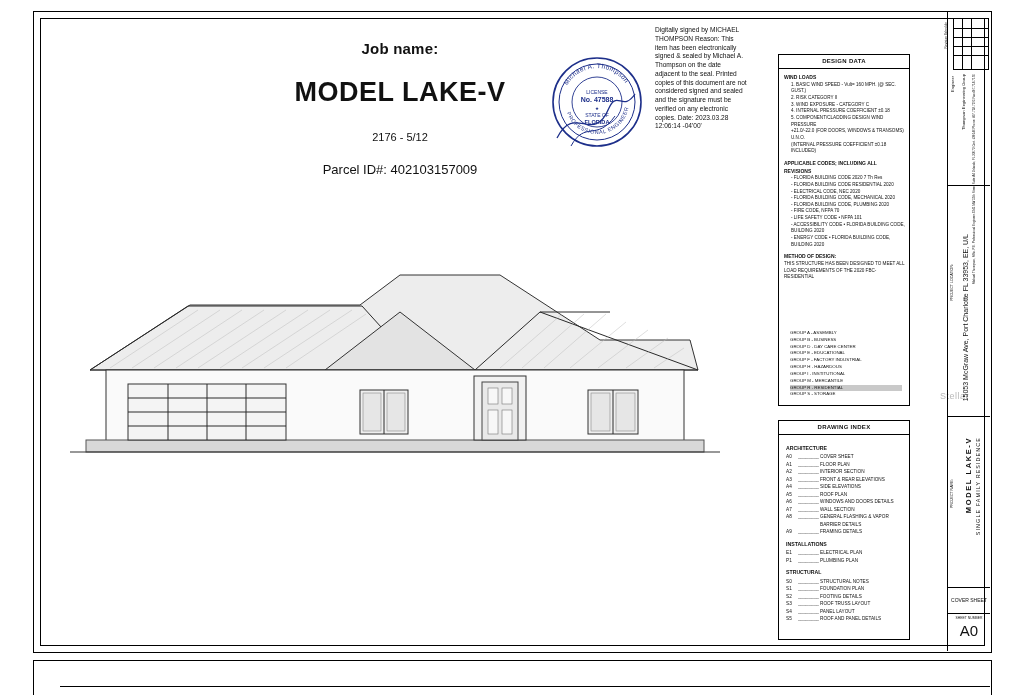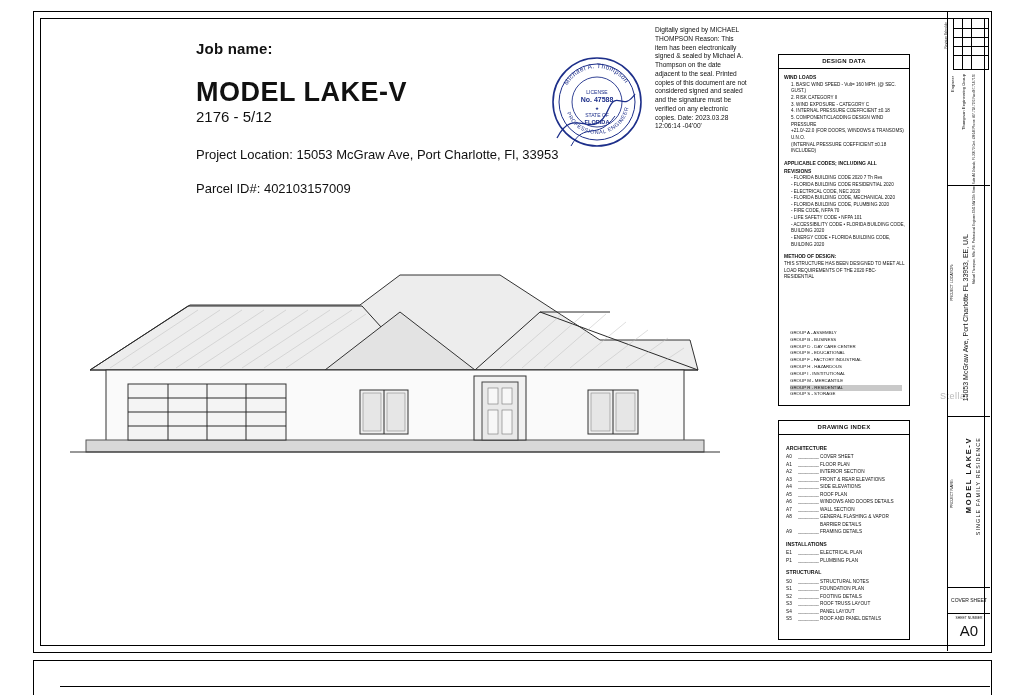--- a/index.html
+++ b/index.html
@@ -7,24 +7,24 @@
   .sheet{position:absolute;left:0;top:0;width:1024px;height:695px;background:#fff;}
 
   
   .page-border{position:absolute;left:33px;top:11px;width:957px;height:640px;border:1px solid #000;background:#fff;}
   .page-border-inner{position:absolute;left:40px;top:18px;width:943px;height:626px;border:1px solid #000;background:#fff;}
 
   .bottom-strip{position:absolute;left:33px;top:660px;width:957px;height:35px;border-top:1px solid #000;border-left:1px solid #000;border-right:1px solid #000;background:#fff;}
   .bottom-strip2{position:absolute;left:60px;top:686px;width:930px;height:9px;border-top:1px solid #000;}
 
   
-  .title-area{position:absolute;left:196px;top:40px;width:440px;text-align:left;}
+  .title-area{position:absolute;left:180px;top:40px;width:440px;text-align:center;}
   .job-name{font-size:15px;font-weight:bold;letter-spacing:.2px;}
   .model-name{font-size:27px;font-weight:bold;margin-top:20px;letter-spacing:.5px;}
-  .model-sub{font-size:15px;margin-top:0;}
+  .model-sub{font-size:11px;margin-top:23px;}
   .proj-loc{font-size:13px;margin-top:22px;}
   .parcel{font-size:13px;margin-top:19px;}
 
   
   .seal-wrap{position:absolute;left:545px;top:50px;width:105px;height:105px;}
   .seal-svg{width:105px;height:105px;}
 
   
   .sig-text{position:absolute;left:655px;top:26px;width:92px;font-size:6.6px;line-height:1.33;color:#111;}
 
@@ -93,21 +93,20 @@
 
   <div class="page-border"></div>
   <div class="page-border-inner"></div>
   <div class="bottom-strip"></div>
   <div class="bottom-strip2"></div>
 
   <div class="title-area">
     <div class="job-name">Job name:</div>
     <div class="model-name">MODEL LAKE-V</div>
     <div class="model-sub">2176 - 5/12</div>
-    <div class="proj-loc">Project Location: 15053 McGraw Ave, Port Charlotte, Fl, 33953</div>
     <div class="parcel">Parcel ID#: 402103157009</div>
   </div>
 
   <div class="seal-wrap">
     <svg class="seal-svg" viewBox="0 0 105 105" xmlns="http://www.w3.org/2000/svg">
       <circle cx="52" cy="52" r="44" fill="none" stroke="#1d2f8a" stroke-width="1.6"></circle>
       <circle cx="52" cy="52" r="38" fill="none" stroke="#1d2f8a" stroke-width="1"></circle>
       <circle cx="52" cy="52" r="25" fill="none" stroke="#1d2f8a" stroke-width="0.9"></circle>
       <path id="arcTop" d="M 18 52 A 34 34 0 0 1 86 52" fill="none"></path>
       <path id="arcBot" d="M 20 52 A 32 32 0 0 0 84 52" fill="none"></path>

